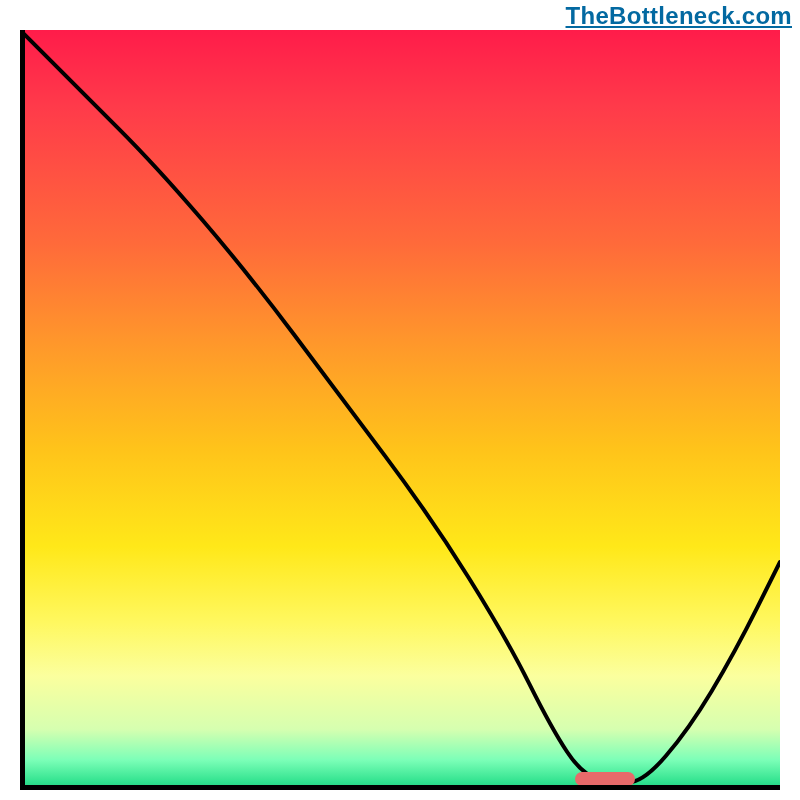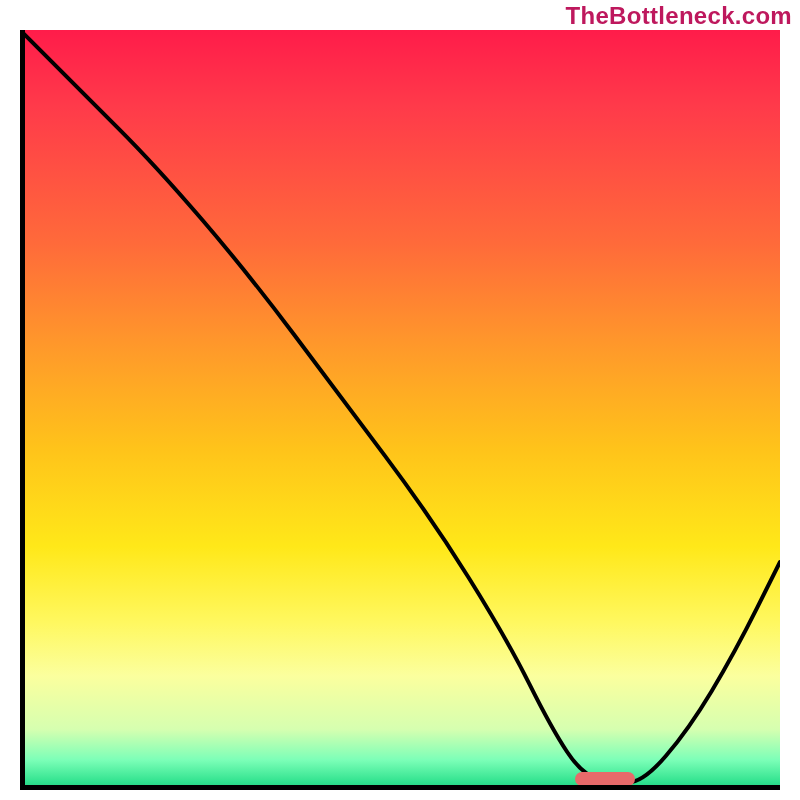--- a/index.html
+++ b/index.html
@@ -15,23 +15,24 @@
     position: relative;
     width: 800px;
     height: 800px;
   }
   .watermark {
     position: absolute;
     top: 2px;
     right: 8px;
     font-size: 24px;
     font-weight: 600;
-    color: #be185d;
+    color: #0369a1;
     letter-spacing: 0.3px;
     user-select: none;
+    text-decoration: underline;
   }
   
   .plot {
     position: absolute;
     left: 20px;
     top: 30px;
     width: 760px;  
     height: 760px; 
     background: linear-gradient(
       to bottom,

